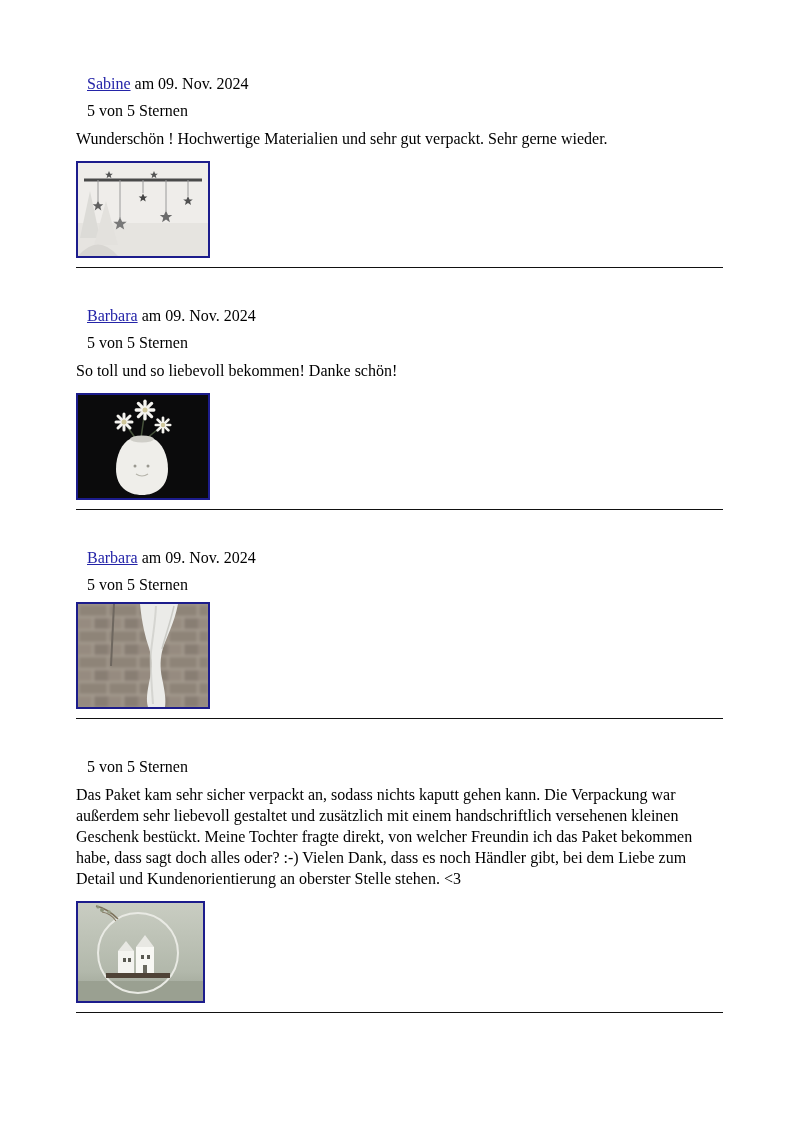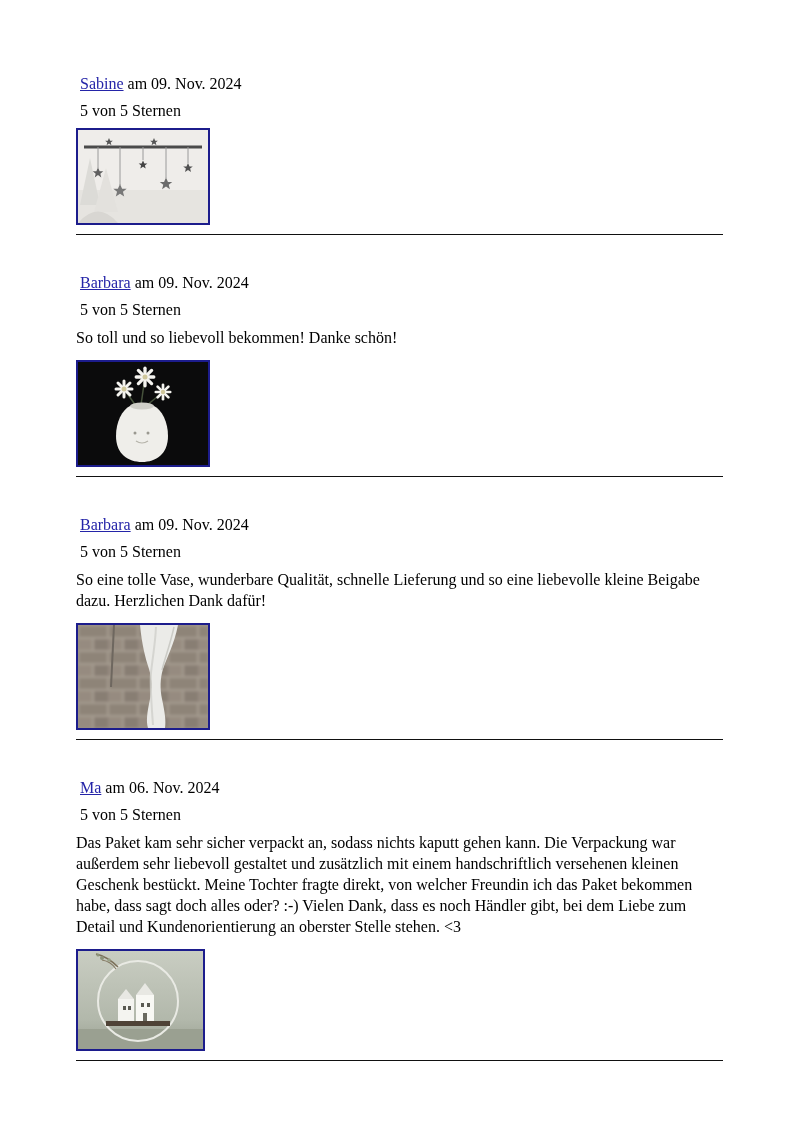--- a/index.html
+++ b/index.html
@@ -7,21 +7,21 @@
   body {
     width: 800px;
     min-height: 1123px;
     background: #ffffff;
     color: #000000;
     font-family: "Liberation Serif", "DejaVu Serif", serif;
     font-size: 16px;
   }
   .page { padding: 74px 77px 30px 76px; }
   .review { margin-bottom: 38px; }
-  .line { margin: 0 0 7px 4px; line-height: 20px; }
+  .line { margin: 0 0 7px 11px; line-height: 20px; }
   .review-text { margin: 7px 0 12px 0; line-height: 21px; }
   a.author-link { color: #2424a8; text-decoration: underline; cursor: pointer; }
   .date { color: #000000; }
   .photo-link {
     display: inline-block;
     border: 2px solid #1c1c8c;
     line-height: 0;
     cursor: pointer;
   }
   .photo-link svg { display: block; }
@@ -32,20 +32,21 @@
   }
 </style>
 </head>
 <body>
 
 <div class="page">
 
   <section class="review">
     <p class="line"><a class="author-link" href="#">Sabine</a><span class="date"> am 09. Nov. 2024</span></p>
     <p class="line">5 von 5 Sternen</p>
+    <p class="review-text">Wunderschön ! Hochwertige Materialien und sehr gut verpackt. Sehr gerne wieder.</p>
     <a class="photo-link" href="#" style="width:134px;height:97px;">
       <svg width="130" height="93" viewBox="0 0 130 93" xmlns="http://www.w3.org/2000/svg">
         <defs>
           <path id="st" d="M0,-5 L1.5,-1.6 L4.8,-1.6 L2.1,0.6 L3,4 L0,1.9 L-3,4 L-2.1,0.6 L-4.8,-1.6 L-1.5,-1.6 Z"></path>
         </defs>
         <rect width="130" height="93" fill="#efedea"></rect>
         <rect y="60" width="130" height="33" fill="#e6e4e0"></rect>
         <path d="M2 75 L12 28 L22 75 Z" fill="#dcdbd7"></path>
         <path d="M16 82 L28 38 L40 82 Z" fill="#e3e1dd"></path>
         <path d="M0 93 Q20 70 40 93 Z" fill="#d8d6d2"></path>
@@ -104,21 +105,20 @@
         </g>
         <circle cx="85" cy="30" r="2.2" fill="#cfc69a"></circle>
       </svg>
     </a>
     <hr class="divider">
   </section>
 
   <section class="review">
     <p class="line"><a class="author-link" href="#">Barbara</a><span class="date"> am 09. Nov. 2024</span></p>
     <p class="line">5 von 5 Sternen</p>
-    <p class="review-text">So eine tolle Vase, wunderbare Qualität, schnelle Lieferung und so eine liebevolle kleine Beigabe dazu. Herzlichen Dank dafür!</p>
     <a class="photo-link" href="#" style="width:134px;height:107px;">
       <svg width="130" height="103" viewBox="0 0 130 103" xmlns="http://www.w3.org/2000/svg">
         <defs>
           <pattern id="br" width="30" height="26" patternUnits="userSpaceOnUse">
             <rect width="30" height="26" fill="#a59b90"></rect>
             <rect x="1" y="1" width="28" height="11" fill="#8e8478"></rect>
             <rect x="-14" y="14" width="28" height="11" fill="#968b80"></rect>
             <rect x="16" y="14" width="28" height="11" fill="#887e73"></rect>
           </pattern>
           <filter id="bl">
@@ -130,21 +130,20 @@
         <line x1="36" y1="0" x2="33" y2="62" stroke="#6e675f" stroke-width="2"></line>
         <path d="M62 0 L100 0 C96 20 89 32 85 44 C82 54 82 64 84 74 C87 88 88 96 87 103 L70 103 C68 96 69 88 72 74 C74 64 74 54 71 44 C67 32 64 20 62 0 Z" fill="#ebebe8"></path>
         <path d="M78 2 C77 22 74 36 73 48 C72 60 73 74 75 100" stroke="#cfcfca" stroke-width="2" fill="none" opacity="0.8"></path>
         <path d="M96 2 C92 20 87 33 84 45" stroke="#bdbdb8" stroke-width="1.5" fill="none" opacity="0.7"></path>
       </svg>
     </a>
     <hr class="divider">
   </section>
 
   <section class="review">
-    <p class="line"><a class="author-link" href="#">Ma</a><span class="date"> am 06. Nov. 2024</span></p>
     <p class="line">5 von 5 Sternen</p>
     <p class="review-text">Das Paket kam sehr sicher verpackt an, sodass nichts kaputt gehen kann. Die Verpackung war außerdem sehr liebevoll gestaltet und zusätzlich mit einem handschriftlich versehenen kleinen Geschenk bestückt. Meine Tochter fragte direkt, von welcher Freundin ich das Paket bekommen habe, dass sagt doch alles oder? :-) Vielen Dank, dass es noch Händler gibt, bei dem Liebe zum Detail und Kundenorientierung an oberster Stelle stehen. &lt;3</p>
     <a class="photo-link" href="#" style="width:129px;height:102px;">
       <svg width="125" height="98" viewBox="0 0 125 98" xmlns="http://www.w3.org/2000/svg">
         <defs>
           <linearGradient id="g4" x1="0" y1="0" x2="0" y2="1">
             <stop offset="0" stop-color="#c9cdc2"></stop>
             <stop offset="0.7" stop-color="#b2b8ab"></stop>
             <stop offset="1" stop-color="#9aa092"></stop>
           </linearGradient>

